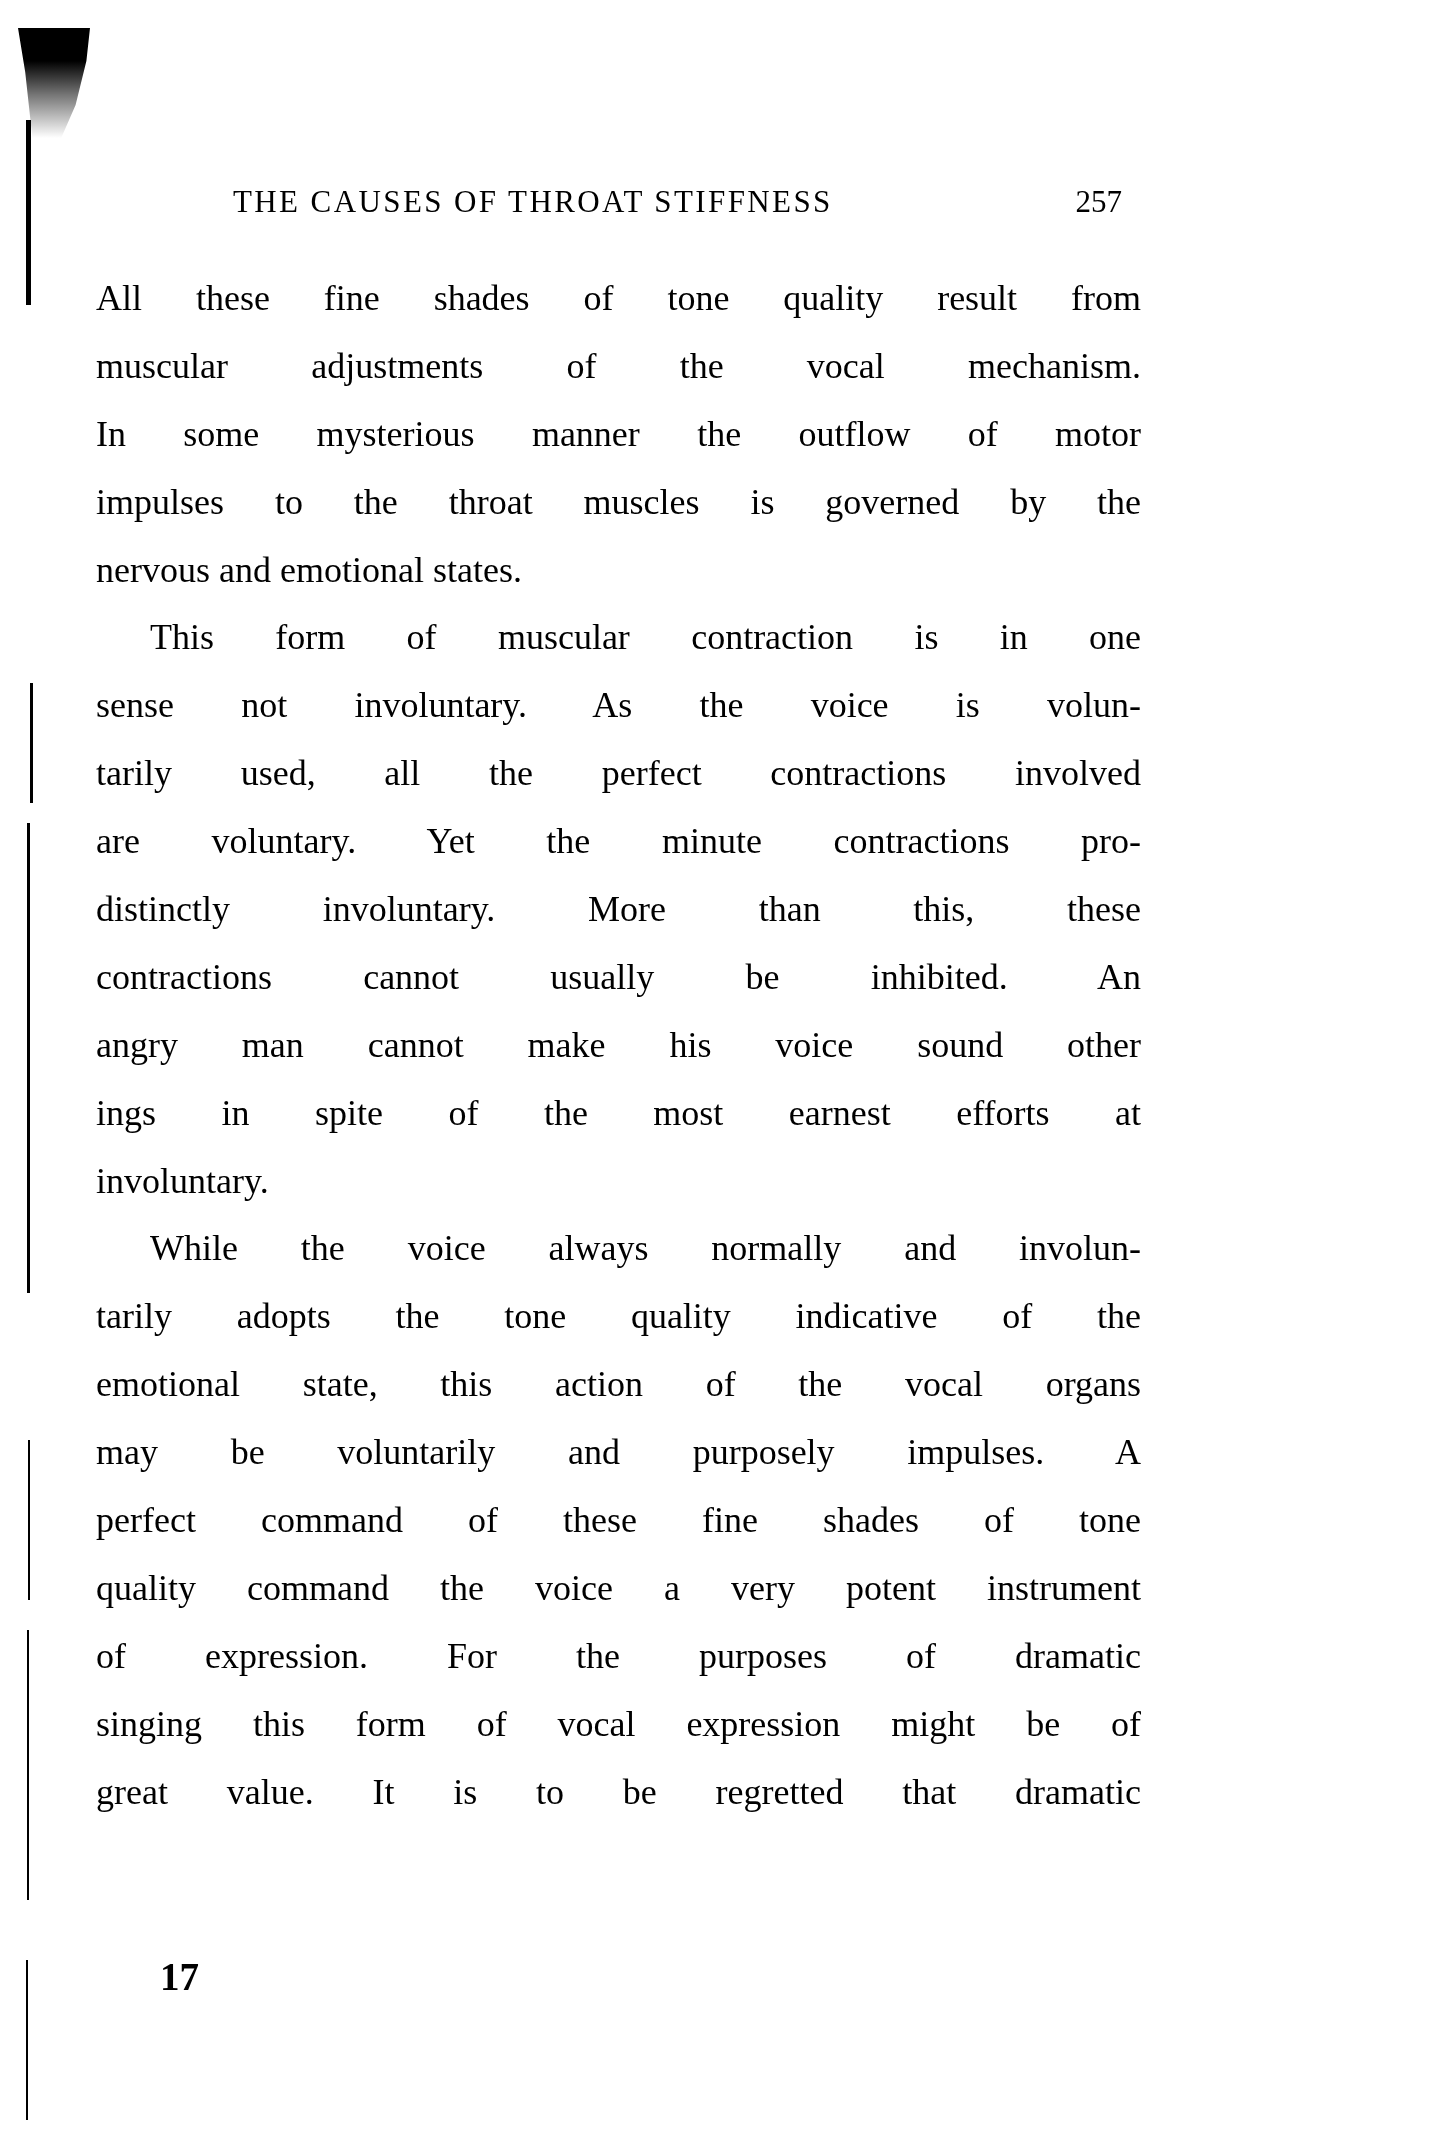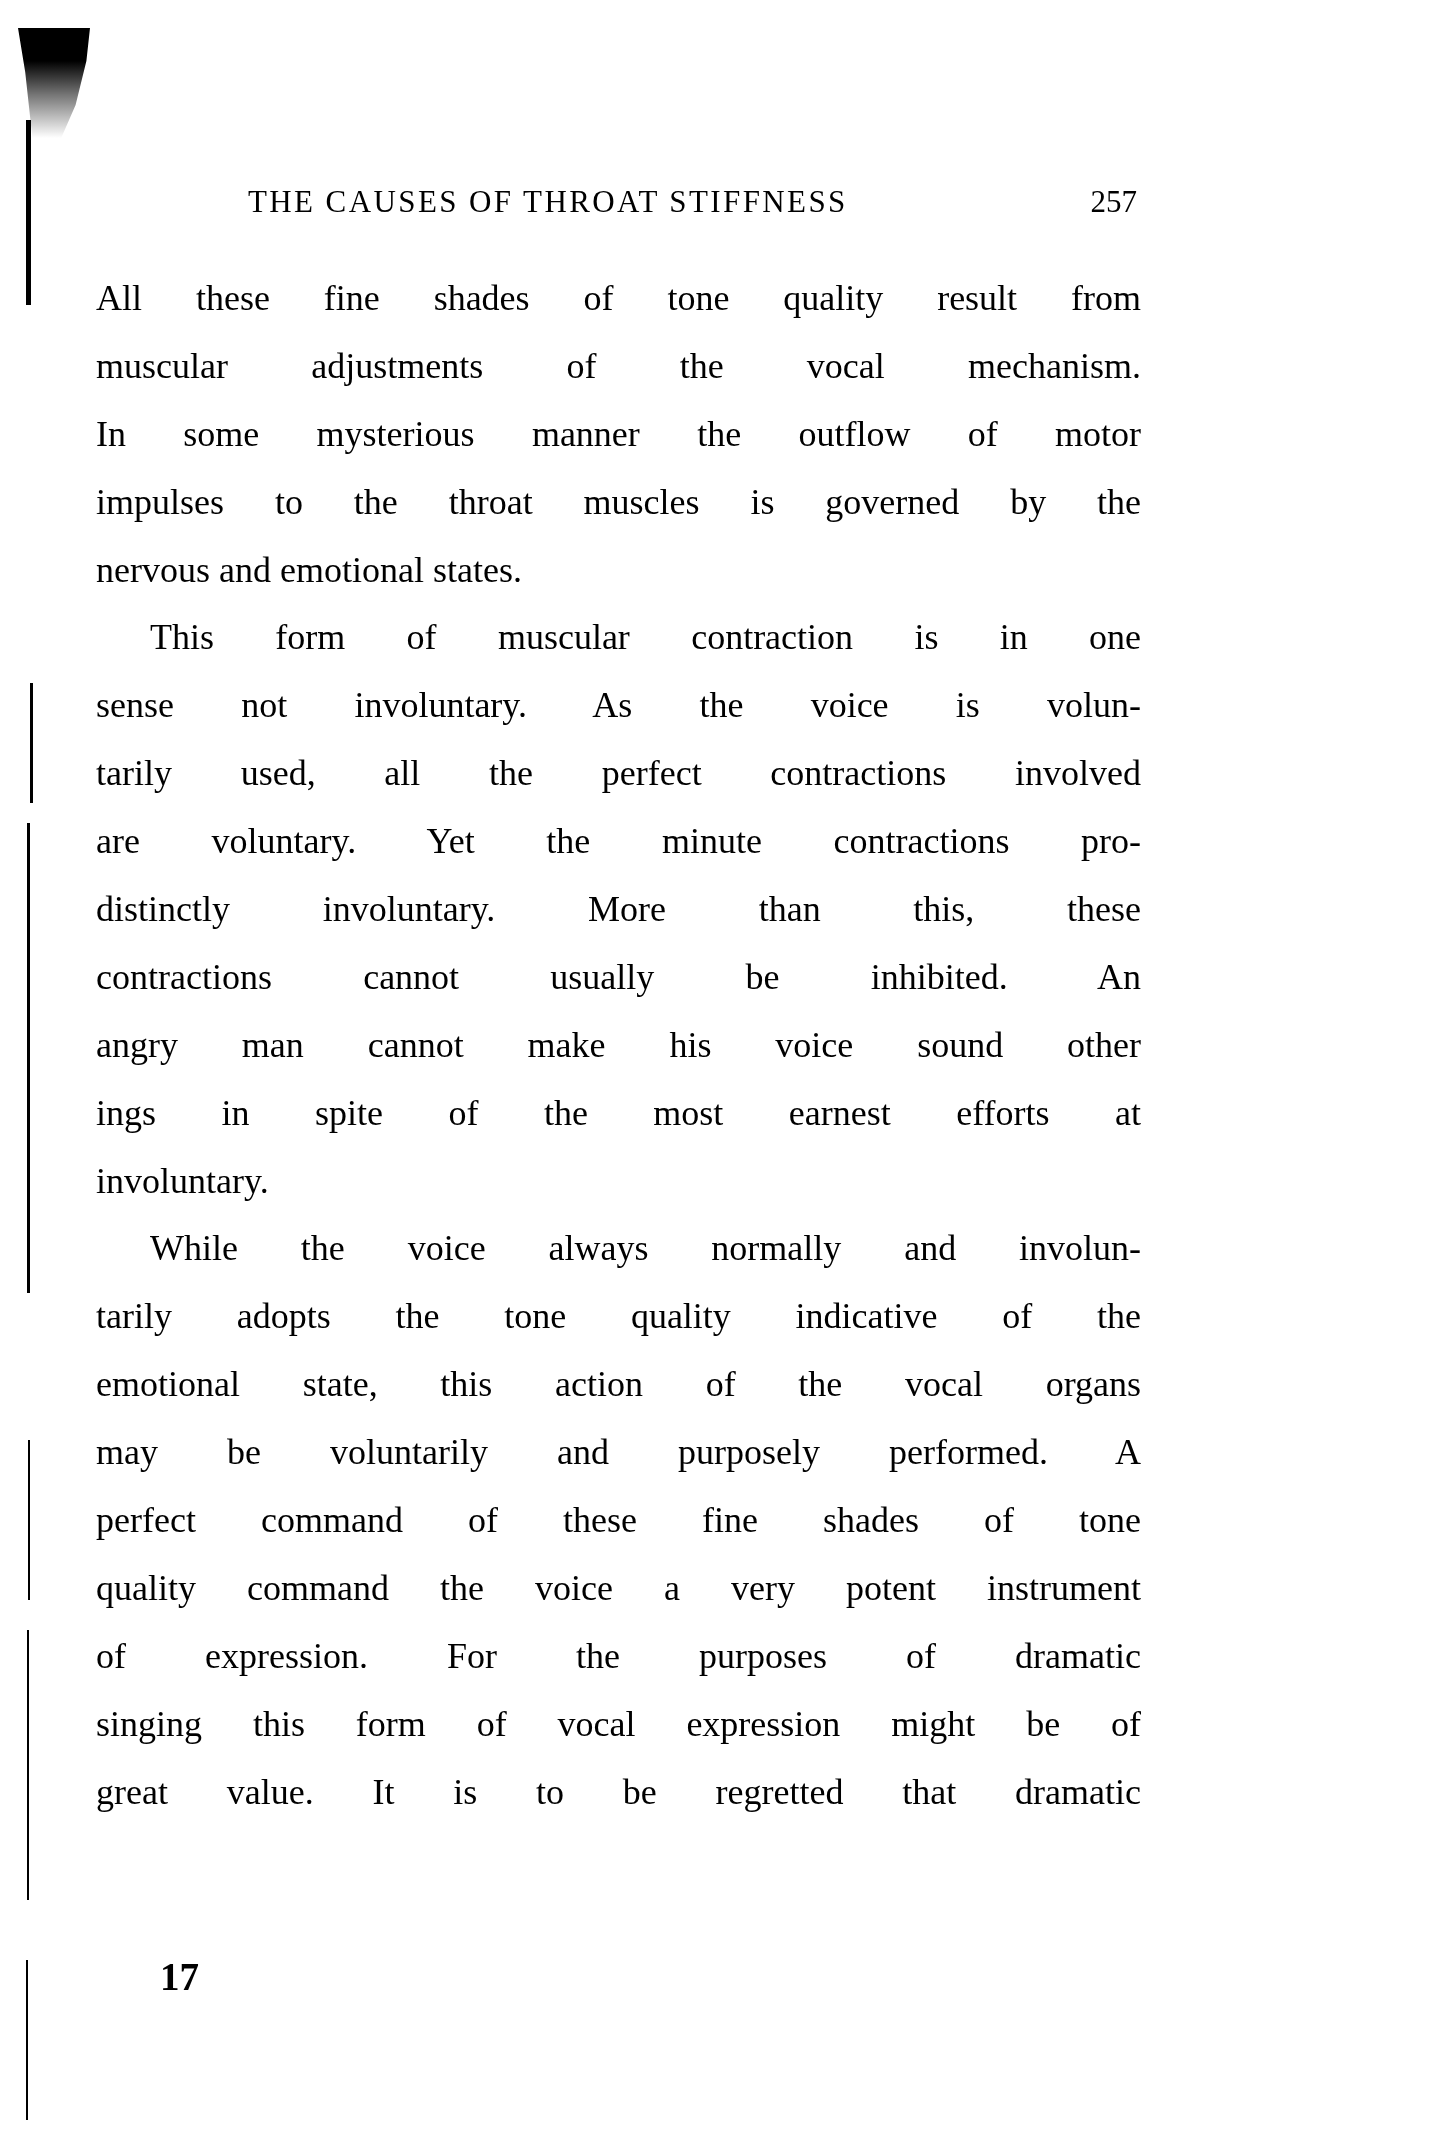--- a/index.html
+++ b/index.html
@@ -36,21 +36,21 @@
   }
   .scan-line.l1 { left: 26px; top: 120px; height: 185px; width: 5px; }
   .scan-line.l2 { left: 30px; top: 683px; height: 120px; }
   .scan-line.l3 { left: 27px; top: 823px; height: 470px; }
   .scan-line.l4 { left: 28px; top: 1440px; height: 160px; width: 2px; }
   .scan-line.l5 { left: 27px; top: 1630px; height: 270px; width: 2px; }
   .scan-line.l6 { left: 26px; top: 1960px; height: 160px; width: 2px; }
 
   .running-head {
     position: absolute;
-    left: 248px;
+    left: 233px;
     top: 184px;
     width: 889px;
     height: 36px;
     font-size: 31px;
     letter-spacing: 2.4px;
     line-height: 36px;
     white-space: nowrap;
   }
   .running-title {
     position: absolute;
@@ -128,21 +128,21 @@
     <span class="line">are voluntary. Yet the minute contractions pro-</span>
     <span class="line">distinctly involuntary. More than this, these</span>
     <span class="line">contractions cannot usually be inhibited. An</span>
     <span class="line">angry man cannot make his voice sound other</span>
     <span class="line">ings in spite of the most earnest efforts at</span>
     <span class="line last">involuntary.</span>
 
     <span class="line indent">While the voice always normally and involun-</span>
     <span class="line">tarily adopts the tone quality indicative of the</span>
     <span class="line">emotional state, this action of the vocal organs</span>
-    <span class="line">may be voluntarily and purposely performed. A</span>
+    <span class="line">may be voluntarily and purposely impulses. A</span>
     <span class="line">perfect command of these fine shades of tone</span>
     <span class="line">quality command the voice a very potent instrument</span>
     <span class="line">of expression. For the purposes of dramatic</span>
     <span class="line">singing this form of vocal expression might be of</span>
     <span class="line">great value. It is to be regretted that dramatic</span>
   </div>
 
   <div class="signature-mark">17</div>
 
 </div>

